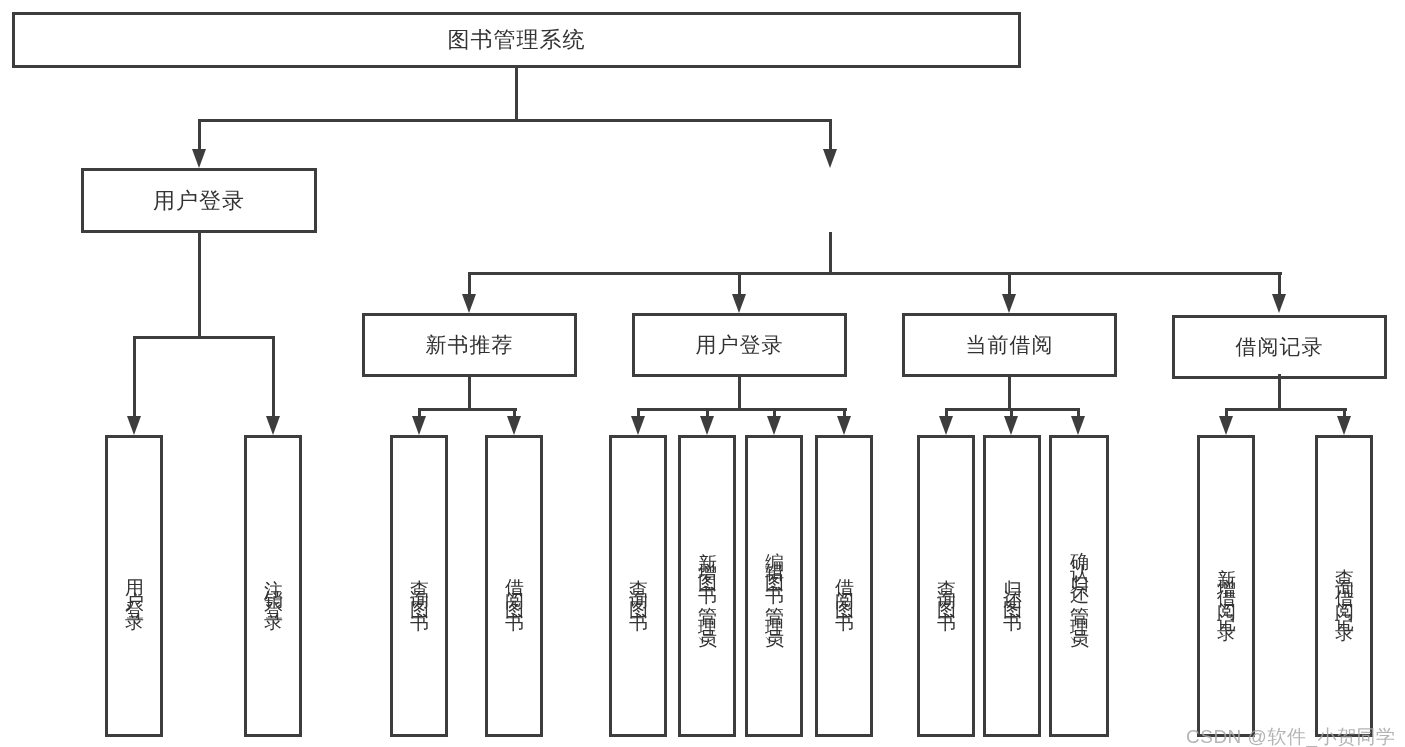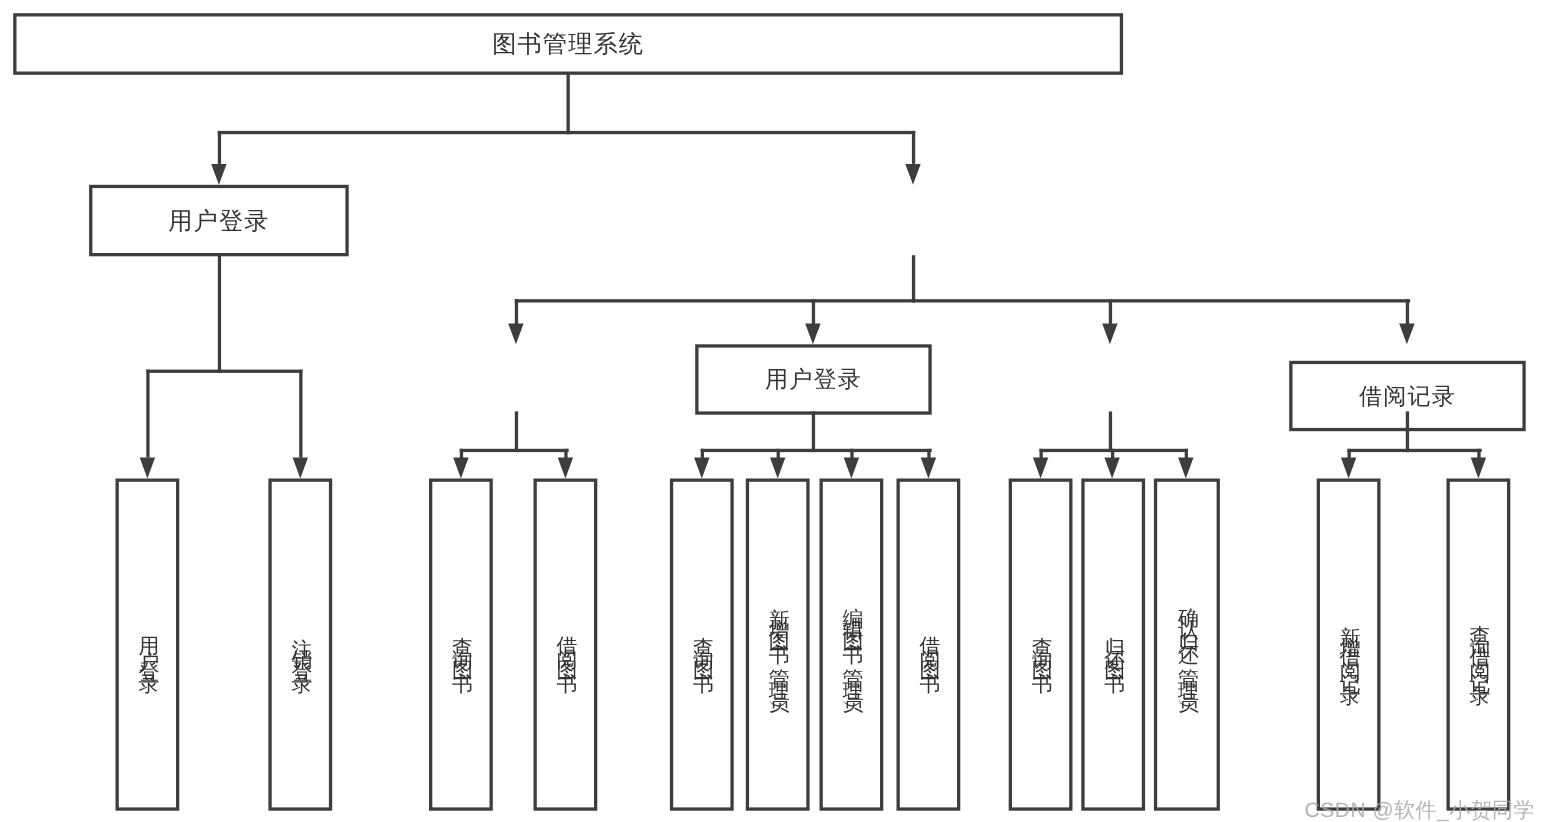--- a/index.html
+++ b/index.html
@@ -74,22 +74,24 @@
   <div class="hl" style="left:468px;top:272px;width:814px;"></div>
   <div class="vl" style="left:468px;top:272px;height:25px;"></div>
   <div class="arr" style="left:462px;top:294px;"></div>
   <div class="vl" style="left:738px;top:272px;height:25px;"></div>
   <div class="arr" style="left:732px;top:294px;"></div>
   <div class="vl" style="left:1008px;top:272px;height:25px;"></div>
   <div class="arr" style="left:1002px;top:294px;"></div>
   <div class="vl" style="left:1278px;top:272px;height:25px;"></div>
   <div class="arr" style="left:1272px;top:294px;"></div>
 
+  <div class="box hnode l3node" style="left:362px;top:313px;width:215px;height:64px;">新书推荐</div>
   <div class="box hnode l3node" style="left:632px;top:313px;width:215px;height:64px;">用户登录</div>
-  <div class="box hnode l3node" style="left:1172px;top:328px;width:215px;height:64px;">借阅记录</div>
+  <div class="box hnode l3node" style="left:902px;top:313px;width:215px;height:64px;">当前借阅</div>
+  <div class="box hnode l3node" style="left:1172px;top:315px;width:215px;height:64px;">借阅记录</div>
 
   <div class="vl" style="left:468px;top:374px;height:37px;"></div>
   <div class="hl" style="left:418px;top:408px;width:99px;"></div>
   <div class="vl" style="left:418px;top:408px;height:10px;"></div>
   <div class="arr" style="left:412px;top:416px;"></div>
   <div class="vl" style="left:513px;top:408px;height:10px;"></div>
   <div class="arr" style="left:507px;top:416px;"></div>
 
   <div class="vl" style="left:738px;top:374px;height:37px;"></div>
   <div class="hl" style="left:637px;top:408px;width:210px;"></div>

